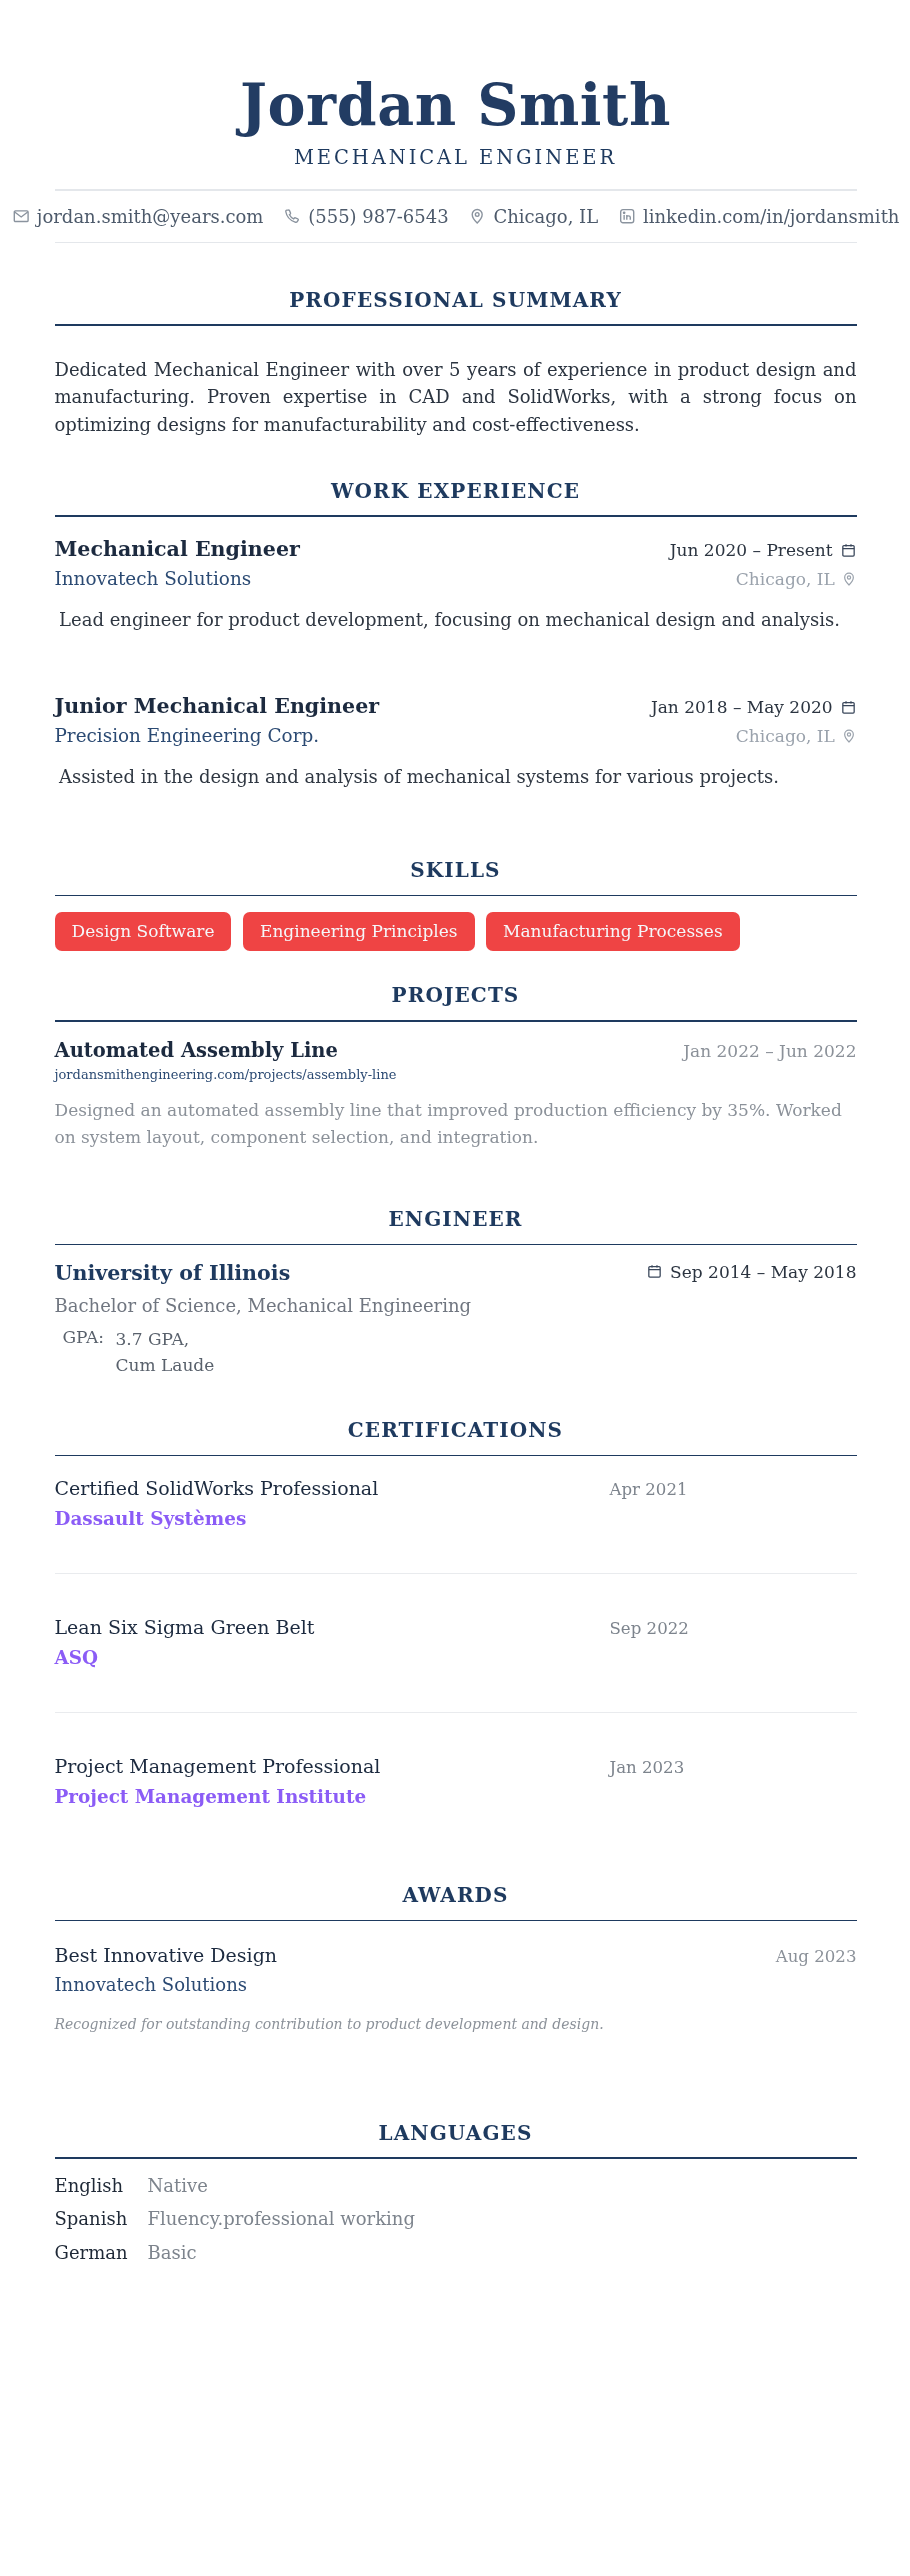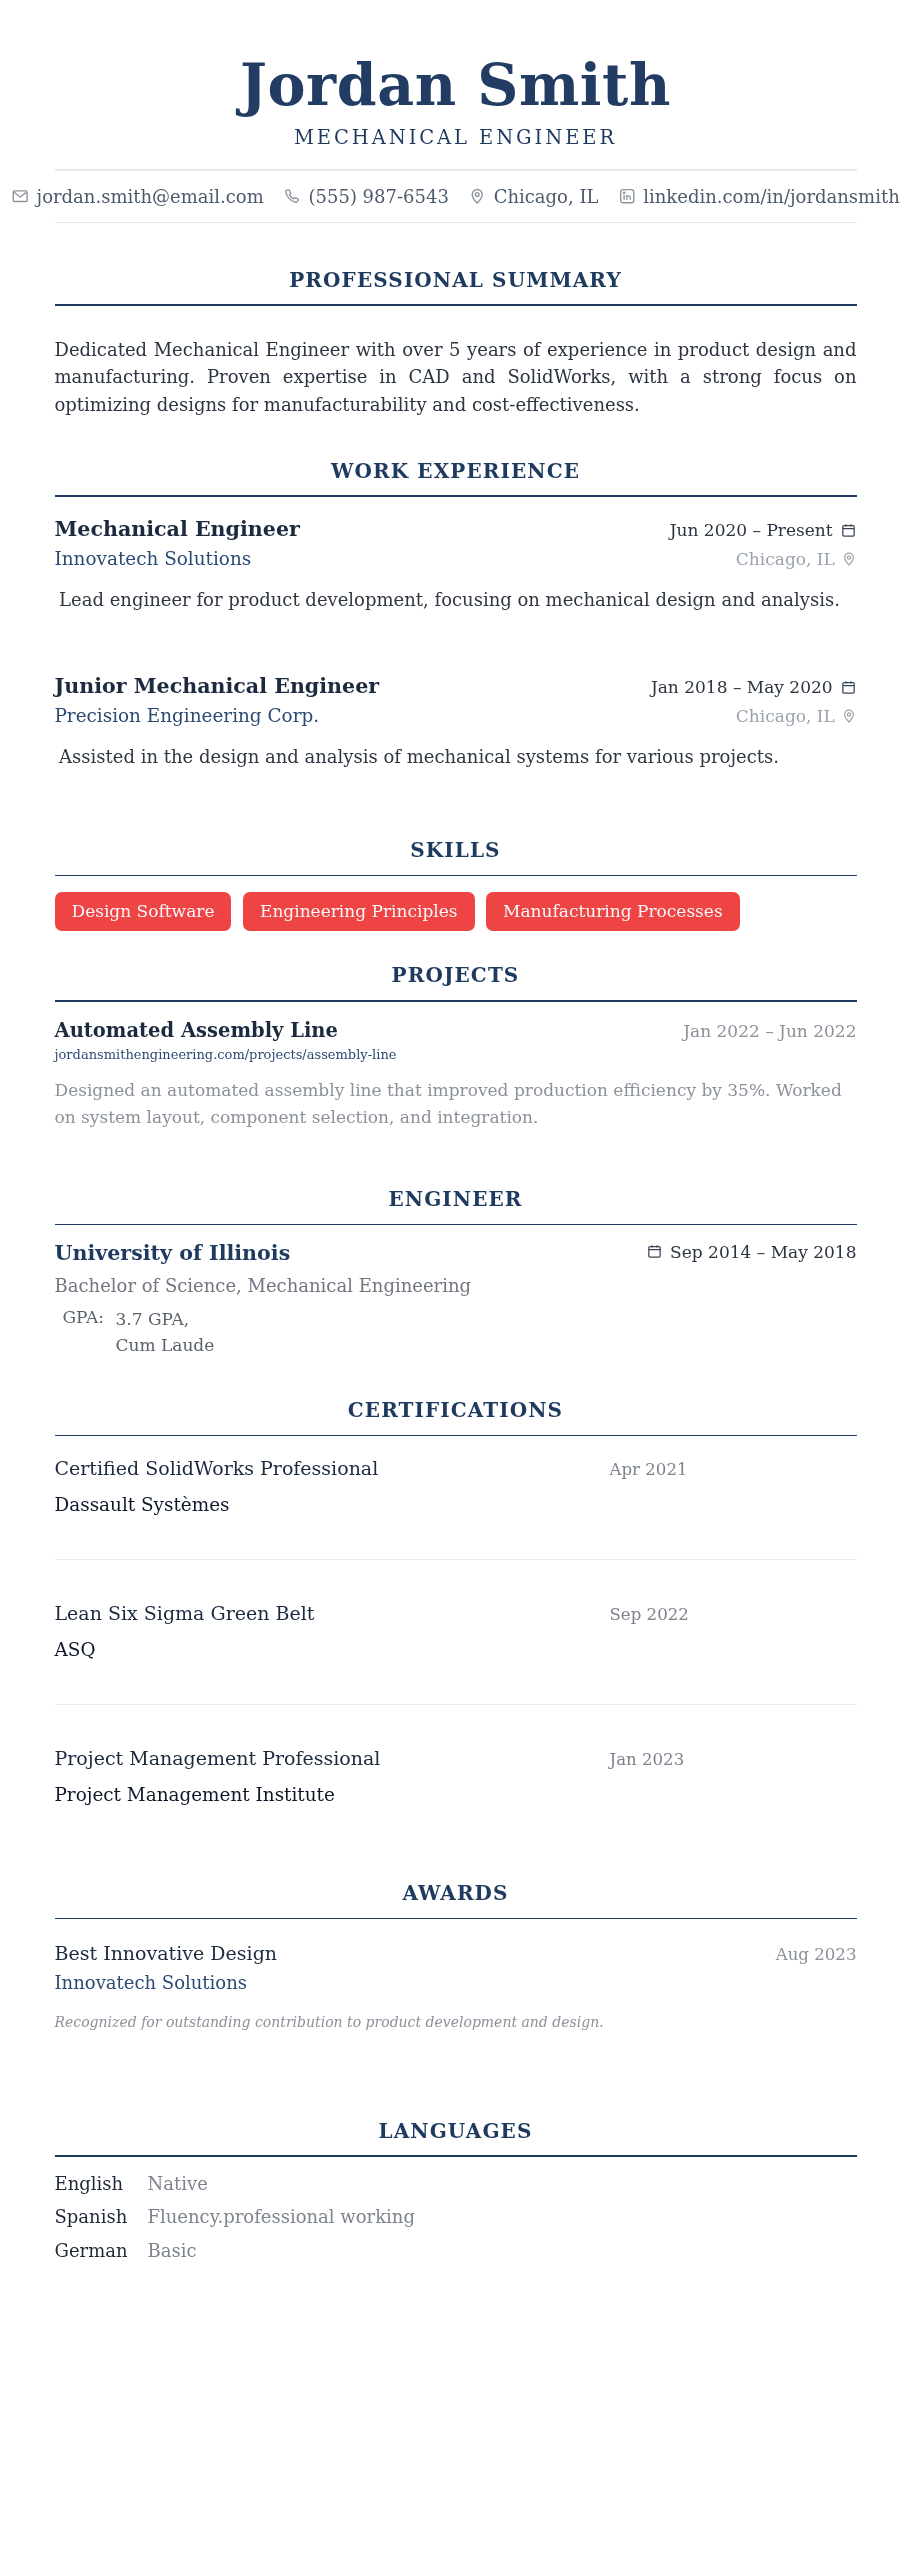--- a/index.html
+++ b/index.html
@@ -3,21 +3,21 @@
 <meta charset="utf-8">
 <style>
   * { margin:0; padding:0; box-sizing:border-box; }
   html,body { background:#ffffff; }
   body {
     width:911px; height:2576px; margin:0 auto; overflow:hidden;
     font-family:"DejaVu Serif","Liberation Serif",serif;
     color:#2b3440;
   }
   .page { width:911px; height:2576px; background:#ffffff; }
-  .content { width:802px; margin:0 auto; padding-top:54px; }
+  .content { width:802px; margin:0 auto; padding-top:74px; }
 
   
   .name {
     text-align:center; font-size:57px; font-weight:bold;
     color:#223c63; letter-spacing:0.6px; line-height:1.1;
   }
   .subtitle {
     text-align:center; font-size:19.5px; color:#1e3a5f;
     letter-spacing:2.9px; margin-top:9.2px;
   }
@@ -86,21 +86,21 @@
   .degree { margin-top:9.2px; font-size:18px; color:#707680; }
   .gpa-block { display:flex; margin-top:11.5px; padding-left:8px; font-size:17px; color:#59616c; }
   .gpa-label { width:53px; }
   .gpa-lines div { line-height:1.5; }
 
   
   .cert { margin-top:20.6px; }
   .cert-head { display:flex; align-items:baseline; }
   .cert-name { flex:1; font-size:19px; font-weight:normal; color:#1c2a3f; }
   .cert-date { width:247px; font-size:16.6px; color:#7d848d; }
-  .cert-org { margin-top:15px; font-size:18.4px; font-weight:normal; color:#0f172a; }
+  .cert-org { margin-top:9px; font-size:18.4px; font-weight:bold; color:#8b5cf6; }
   .cert-divider { height:1.1px; background:#e9ebee; margin:44px 0 42px 0; }
 
   
   .award { margin-top:23px; }
   .award-org { margin-top:8px; font-size:18px; color:#2b4a73; }
 
   
   .lang-table { margin-top:16px; }
   .lang-row { display:flex; margin-top:12.6px; font-size:18px; }
   .lang-row:first-child { margin-top:0; }
@@ -119,21 +119,21 @@
     <div class="lightrule rule-top"></div>
 
     <div class="contact-row">
       <div class="contact-item">
         <span class="cicon">
           <svg viewBox="0 0 24 24" fill="none" stroke="currentColor" stroke-width="1.8">
             <rect x="3" y="5" width="18" height="14" rx="1.5"></rect>
             <path d="M3.5 6.5 L12 13 L20.5 6.5"></path>
           </svg>
         </span>
-        <span>jordan.smith@email.com</span>
+        <span>jordan.smith@years.com</span>
       </div>
       <div class="contact-item">
         <span class="cicon">
           <svg viewBox="0 0 24 24" fill="none" stroke="currentColor" stroke-width="1.8">
             <path d="M5 4 C4 4 3.5 5 3.7 6.2 C4.6 11.8 9.2 17.4 15.8 19.8 C17 20.2 18.2 19.8 18.8 18.8 L19.8 17.2 C20.2 16.5 19.9 15.7 19.2 15.4 L16.2 14.2 C15.6 14 15 14.2 14.6 14.7 L13.9 15.6 C11.6 14.4 9.6 12.4 8.4 10.1 L9.3 9.4 C9.8 9 10 8.4 9.8 7.8 L8.6 4.8 C8.3 4.1 7.5 3.8 6.8 4.1 Z"></path>
           </svg>
         </span>
         <span>(555) 987-6543</span>
       </div>
       <div class="contact-item">

